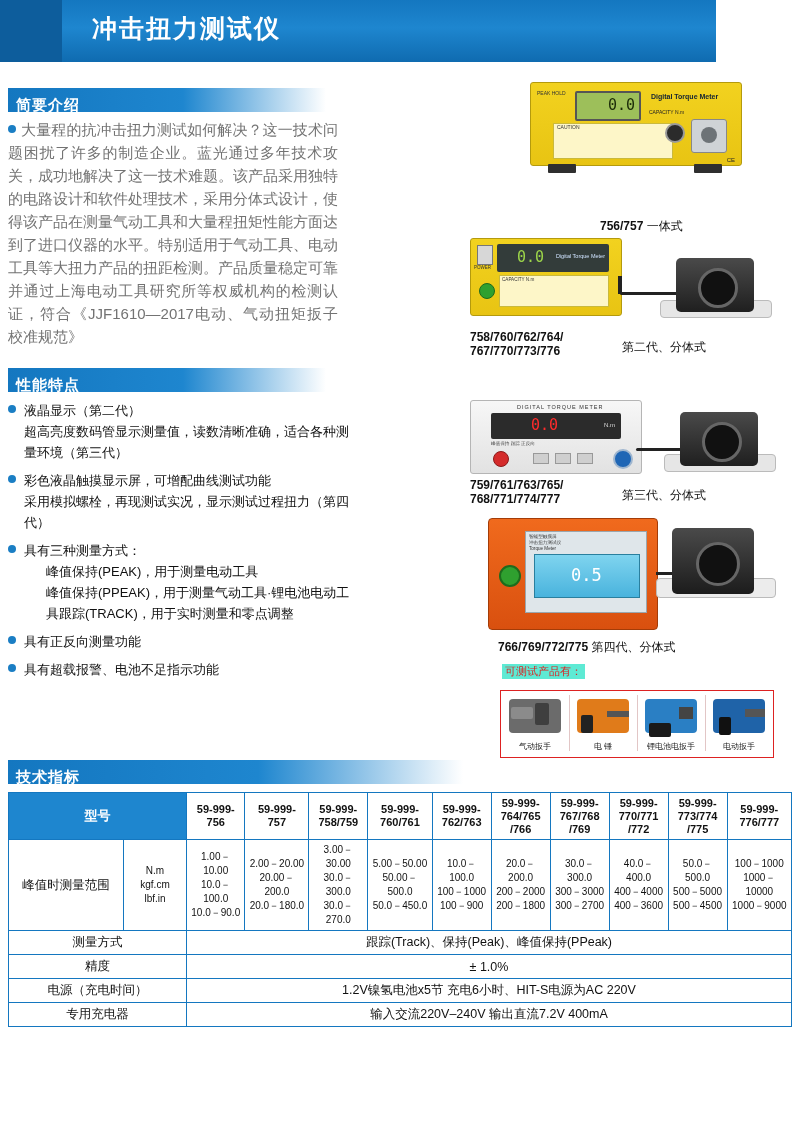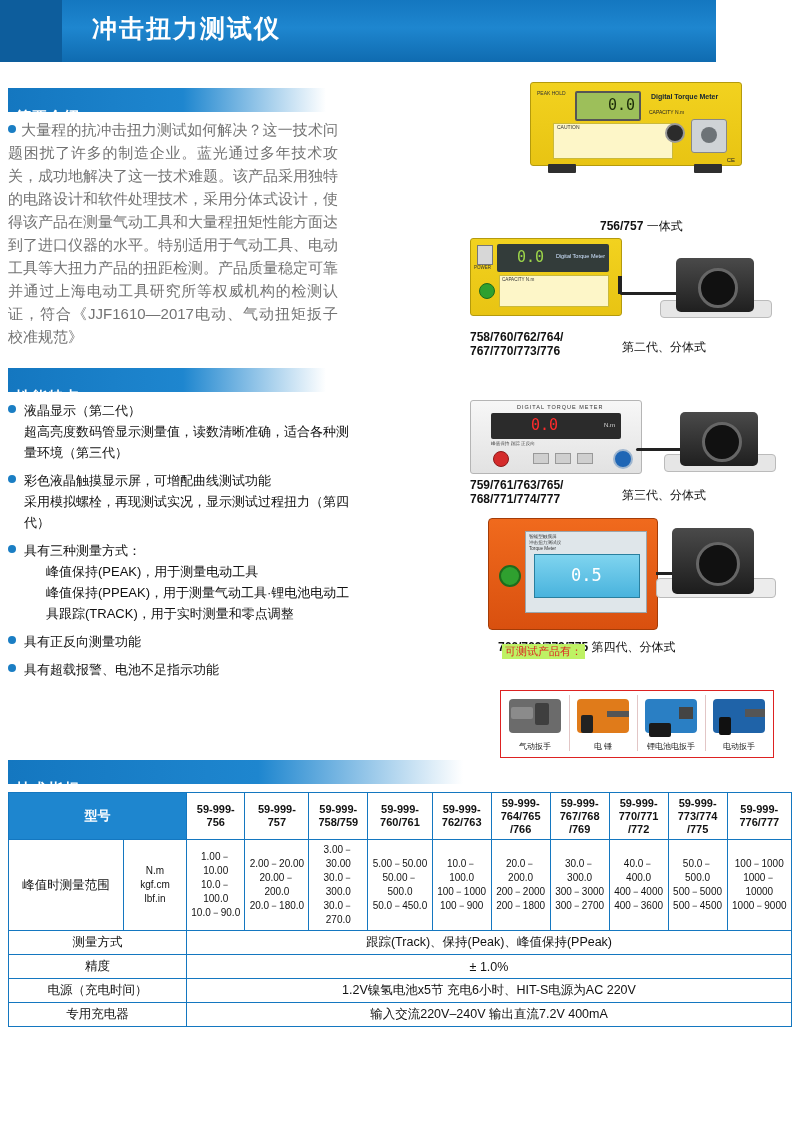--- a/index.html
+++ b/index.html
@@ -22,21 +22,21 @@
   .header h1{
     position:absolute;left:92px;top:12px;margin:0;
     font-size:25px;font-weight:bold;color:#ffffff;letter-spacing:2px;
   }
   
   .sect{
     position:absolute;height:24px;
     background:linear-gradient(to right,#1477c0 0%,#1e86cf 55%,#ffffff 100%);
   }
   .sect .t{
-    position:absolute;left:8px;top:20px;font-size:15px;font-weight:bold;color:#ffffff;letter-spacing:1px;
+    position:absolute;left:8px;top:8px;font-size:15px;font-weight:bold;color:#ffffff;letter-spacing:1px;
   }
   #sect-intro{left:8px;top:88px;width:318px;}
   #sect-perf{left:8px;top:368px;width:318px;}
   #sect-spec{left:8px;top:760px;width:455px;}
 
   
   .intro{
     position:absolute;left:8px;top:118px;width:330px;
     font-size:15px;line-height:23px;color:#737373;
     text-align:justify;
@@ -136,21 +136,21 @@
   .trans4{position:absolute;left:672px;top:528px;width:82px;height:66px;background:linear-gradient(to bottom,#4a4a4a,#1c1c1c);border-radius:5px;}
   .trans4 .ring{position:absolute;left:24px;top:14px;width:38px;height:38px;border-radius:50%;background:#111;border:3px solid #666;}
   .flange4{position:absolute;left:656px;top:578px;width:118px;height:18px;background:#ececec;border:1px solid #bbb;border-radius:4px;}
 
   
   .tools{
     position:absolute;left:500px;top:690px;width:272px;height:66px;
     background:#ffffff;border:1px solid #d22;
   }
   .toolsttl{
-    position:absolute;left:502px;top:644px;font-size:11px;color:#d22;background:#bef264;padding:0 3px;
+    position:absolute;left:502px;top:664px;font-size:11px;color:#d22;background:#5eead4;padding:0 3px;
   }
   .tool{position:absolute;top:4px;width:64px;height:44px;}
   .tool .body{position:absolute;left:6px;top:4px;width:52px;height:34px;}
   .toolcap{position:absolute;top:50px;width:68px;text-align:center;font-size:8px;color:#222;}
   .vdiv{position:absolute;top:4px;width:1px;height:56px;background:#e2c6c6;}
 
   
   table.spec{
     position:absolute;left:8px;top:792px;width:784px;border-collapse:collapse;
     font-size:11px;

